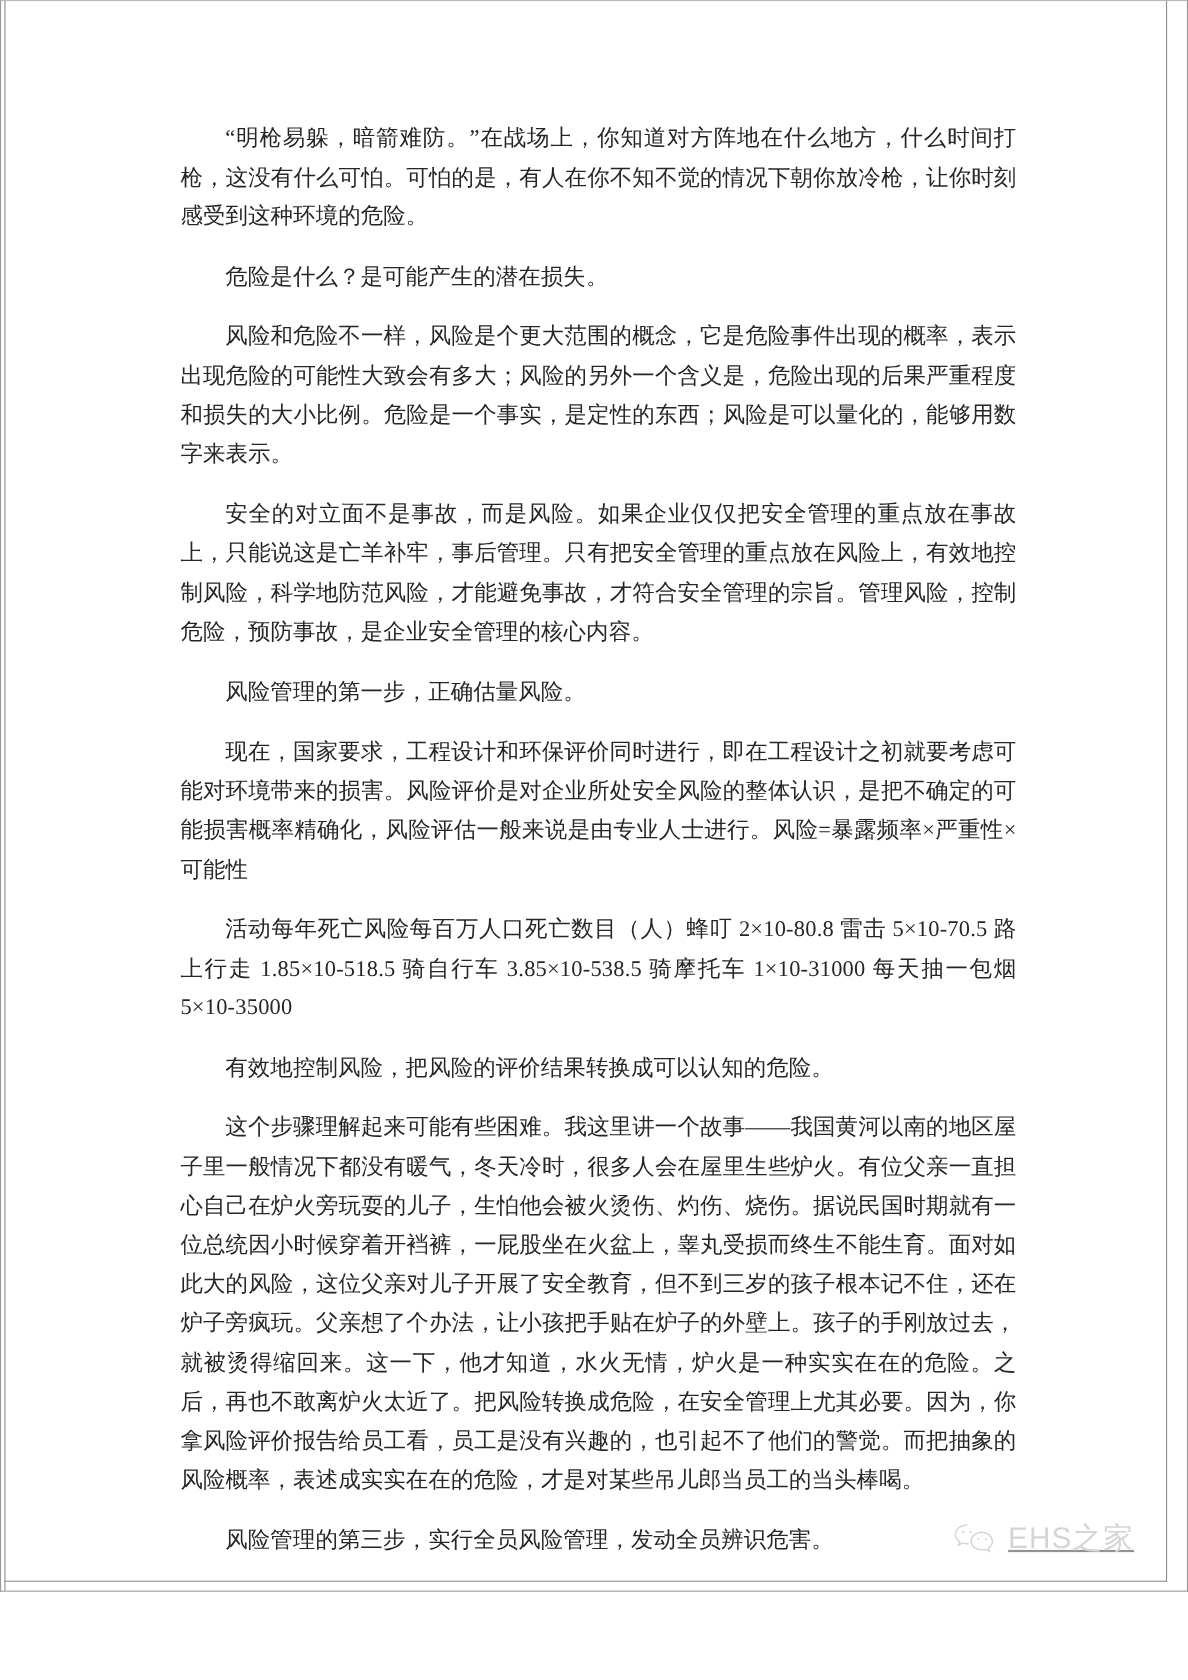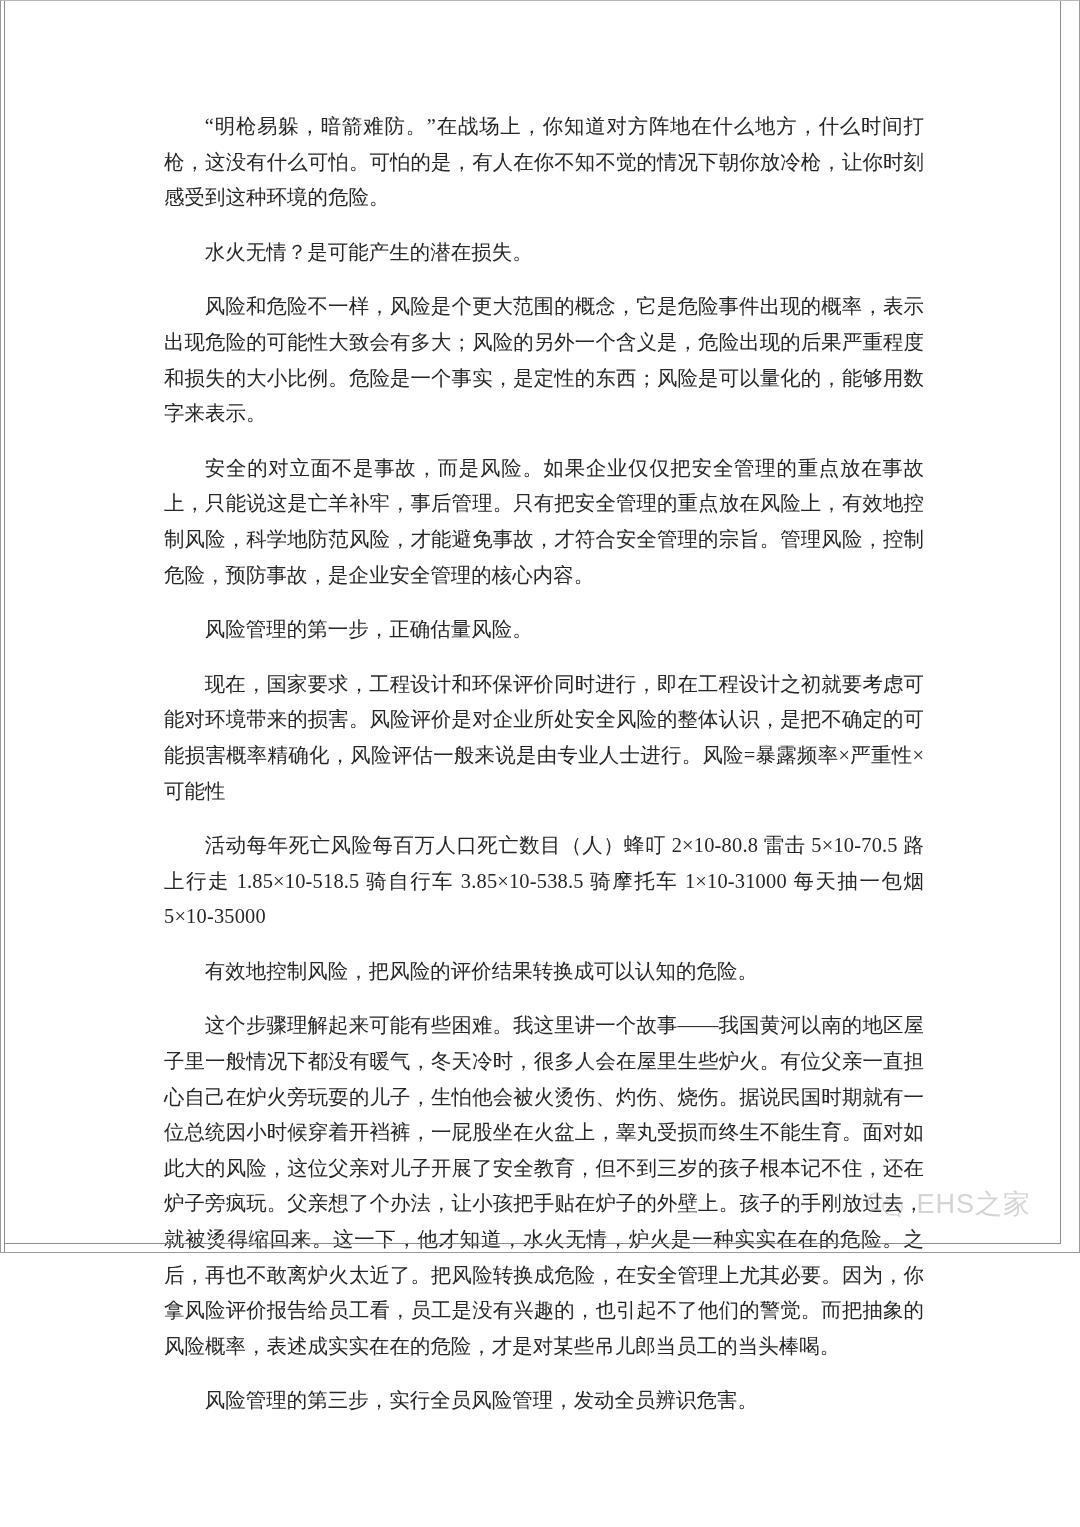--- a/index.html
+++ b/index.html
@@ -13,21 +13,21 @@
     height: 1527px;
     overflow: hidden;
     font-family: "Liberation Serif", "DejaVu Serif", serif;
   }
 
   
   .page {
     position: relative;
     box-sizing: border-box;
     width: 1080px;
-    height: 1253px;
+    height: 1447px;
     background: #ffffff;
     border-left: 1px solid #9a9a9a;
     border-right: 1px solid #9a9a9a;
     border-top: 1px solid #b9b9b9;
     border-bottom: 1px solid #9a9a9a;
     padding: 0;
   }
 
   
   .page::before {
@@ -84,20 +84,21 @@
 
   
   .footer-watermark {
     position: absolute;
     right: 48px;
     bottom: 30px;
     display: flex;
     align-items: center;
     gap: 10px;
     opacity: 0.42;
+    text-decoration: underline;
   }
   .wechat-icon {
     width: 40px;
     height: 30px;
     display: block;
   }
   .footer-text {
     font-size: 27px;
     color: #9b9b9b;
     font-family: "Liberation Sans", "DejaVu Sans", sans-serif;
@@ -105,21 +106,21 @@
     white-space: nowrap;
   }
 </style>
 </head>
 <body>
 
 <div class="page">
 
   <div class="text-body">
     <p class="para">“明枪易躲，暗箭难防。”在战场上，你知道对方阵地在什么地方，什么时间打枪，这没有什么可怕。可怕的是，有人在你不知不觉的情况下朝你放冷枪，让你时刻感受到这种环境的危险。</p>
-    <p class="para">水火无情？是可能产生的潜在损失。</p>
+    <p class="para">危险是什么？是可能产生的潜在损失。</p>
     <p class="para">风险和危险不一样，风险是个更大范围的概念，它是危险事件出现的概率，表示出现危险的可能性大致会有多大；风险的另外一个含义是，危险出现的后果严重程度和损失的大小比例。危险是一个事实，是定性的东西；风险是可以量化的，能够用数字来表示。</p>
     <p class="para">安全的对立面不是事故，而是风险。如果企业仅仅把安全管理的重点放在事故上，只能说这是亡羊补牢，事后管理。只有把安全管理的重点放在风险上，有效地控制风险，科学地防范风险，才能避免事故，才符合安全管理的宗旨。管理风险，控制危险，预防事故，是企业安全管理的核心内容。</p>
     <p class="para">风险管理的第一步，正确估量风险。</p>
     <p class="para">现在，国家要求，工程设计和环保评价同时进行，即在工程设计之初就要考虑可能对环境带来的损害。风险评价是对企业所处安全风险的整体认识，是把不确定的可能损害概率精确化，风险评估一般来说是由专业人士进行。风险=暴露频率×严重性×可能性</p>
     <p class="para stats">活动每年死亡风险每百万人口死亡数目（人）蜂叮 2×10-80.8 雷击 5×10-70.5 路上行走 1.85×10-518.5 骑自行车 3.85×10-538.5 骑摩托车 1×10-31000 每天抽一包烟 5×10-35000</p>
     <p class="para">有效地控制风险，把风险的评价结果转换成可以认知的危险。</p>
     <p class="para">这个步骤理解起来可能有些困难。我这里讲一个故事——我国黄河以南的地区屋子里一般情况下都没有暖气，冬天冷时，很多人会在屋里生些炉火。有位父亲一直担心自己在炉火旁玩耍的儿子，生怕他会被火烫伤、灼伤、烧伤。据说民国时期就有一位总统因小时候穿着开裆裤，一屁股坐在火盆上，睾丸受损而终生不能生育。面对如此大的风险，这位父亲对儿子开展了安全教育，但不到三岁的孩子根本记不住，还在炉子旁疯玩。父亲想了个办法，让小孩把手贴在炉子的外壁上。孩子的手刚放过去，就被烫得缩回来。这一下，他才知道，水火无情，炉火是一种实实在在的危险。之后，再也不敢离炉火太近了。把风险转换成危险，在安全管理上尤其必要。因为，你拿风险评价报告给员工看，员工是没有兴趣的，也引起不了他们的警觉。而把抽象的风险概率，表述成实实在在的危险，才是对某些吊儿郎当员工的当头棒喝。</p>
     <p class="para">风险管理的第三步，实行全员风险管理，发动全员辨识危害。</p>
 
   </div>

